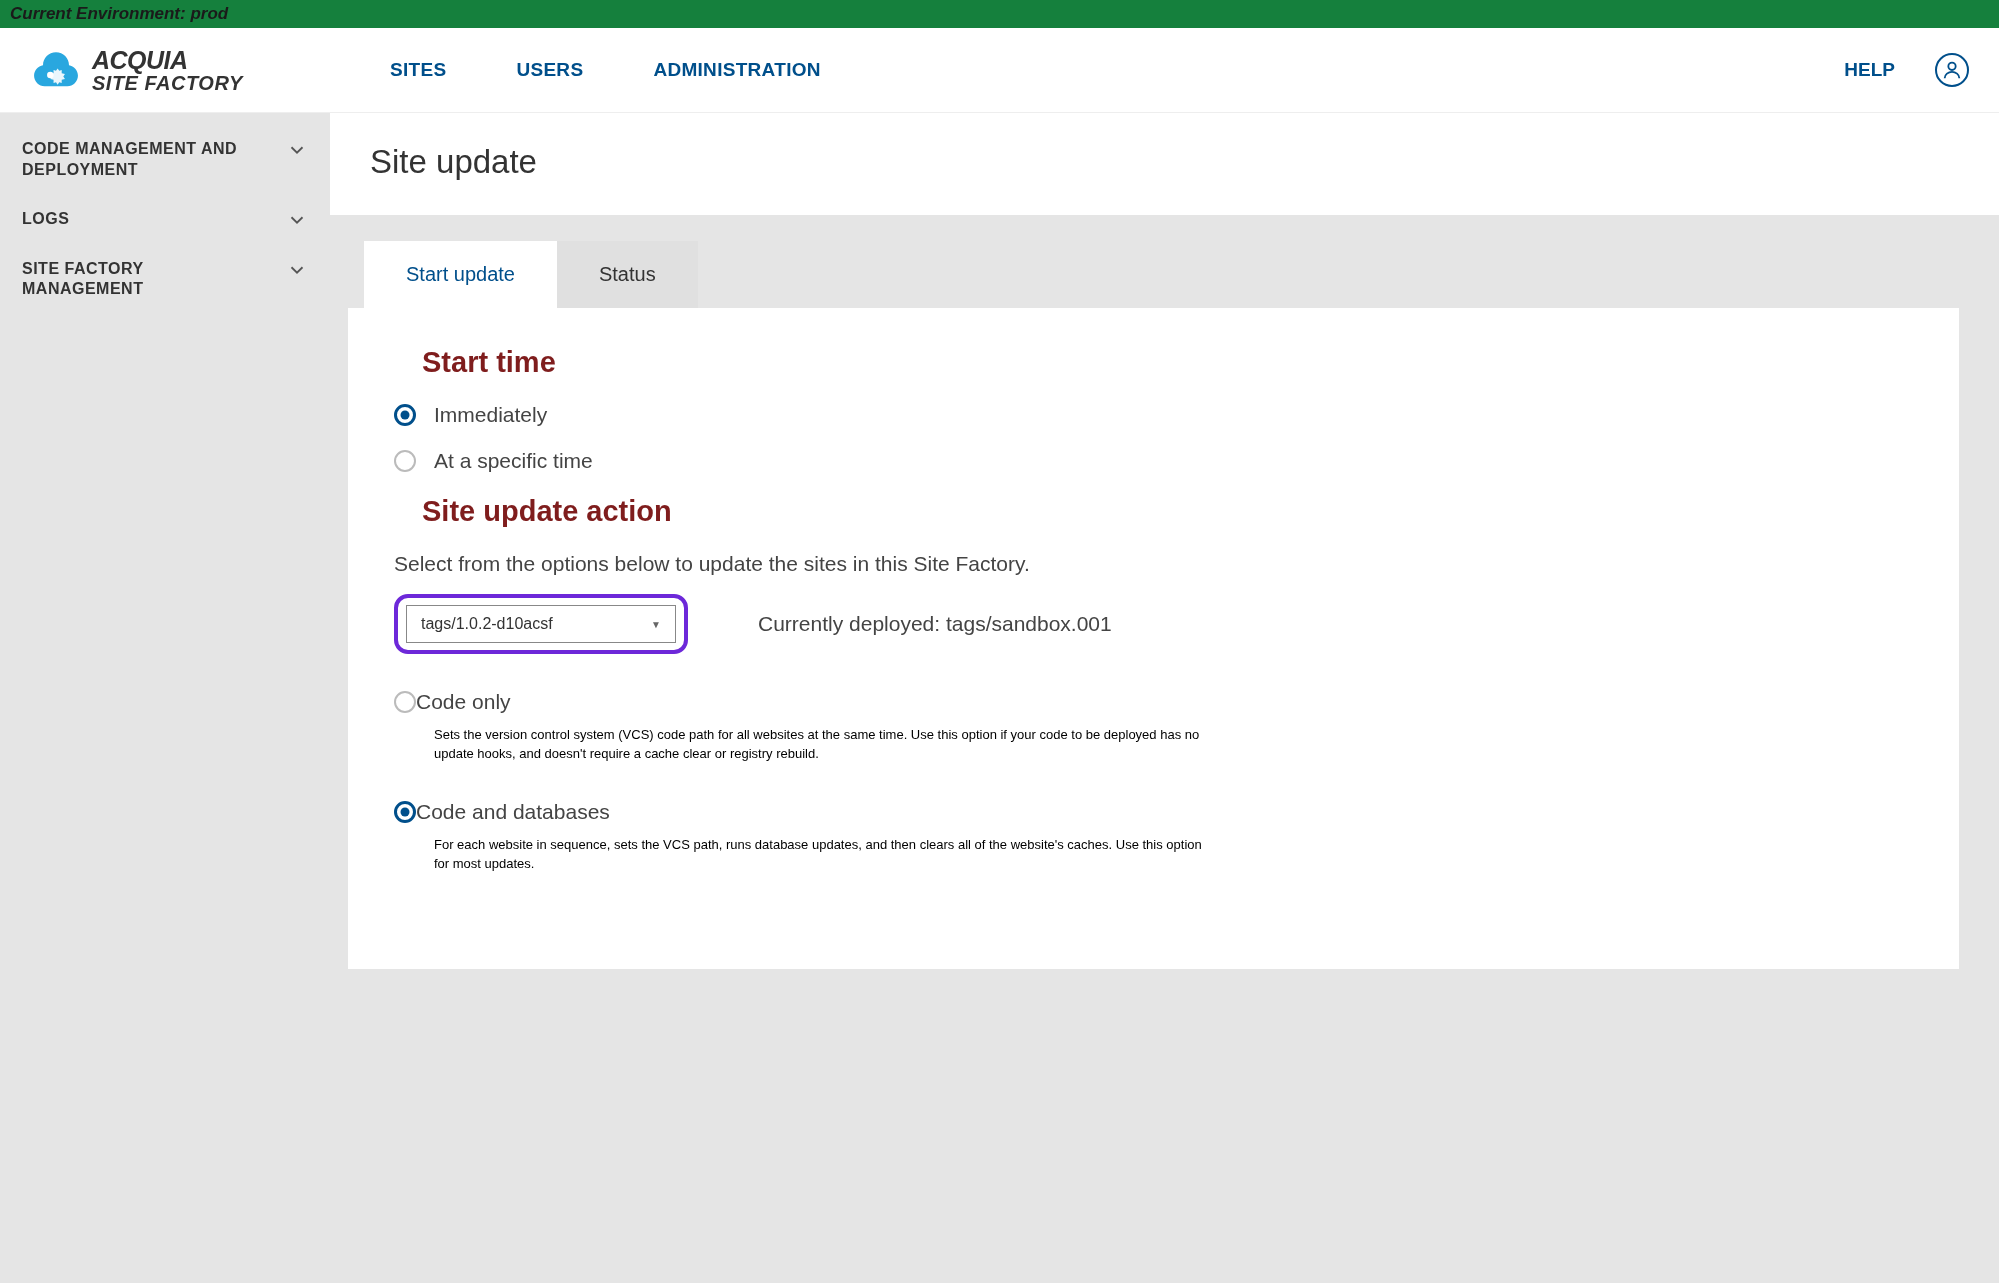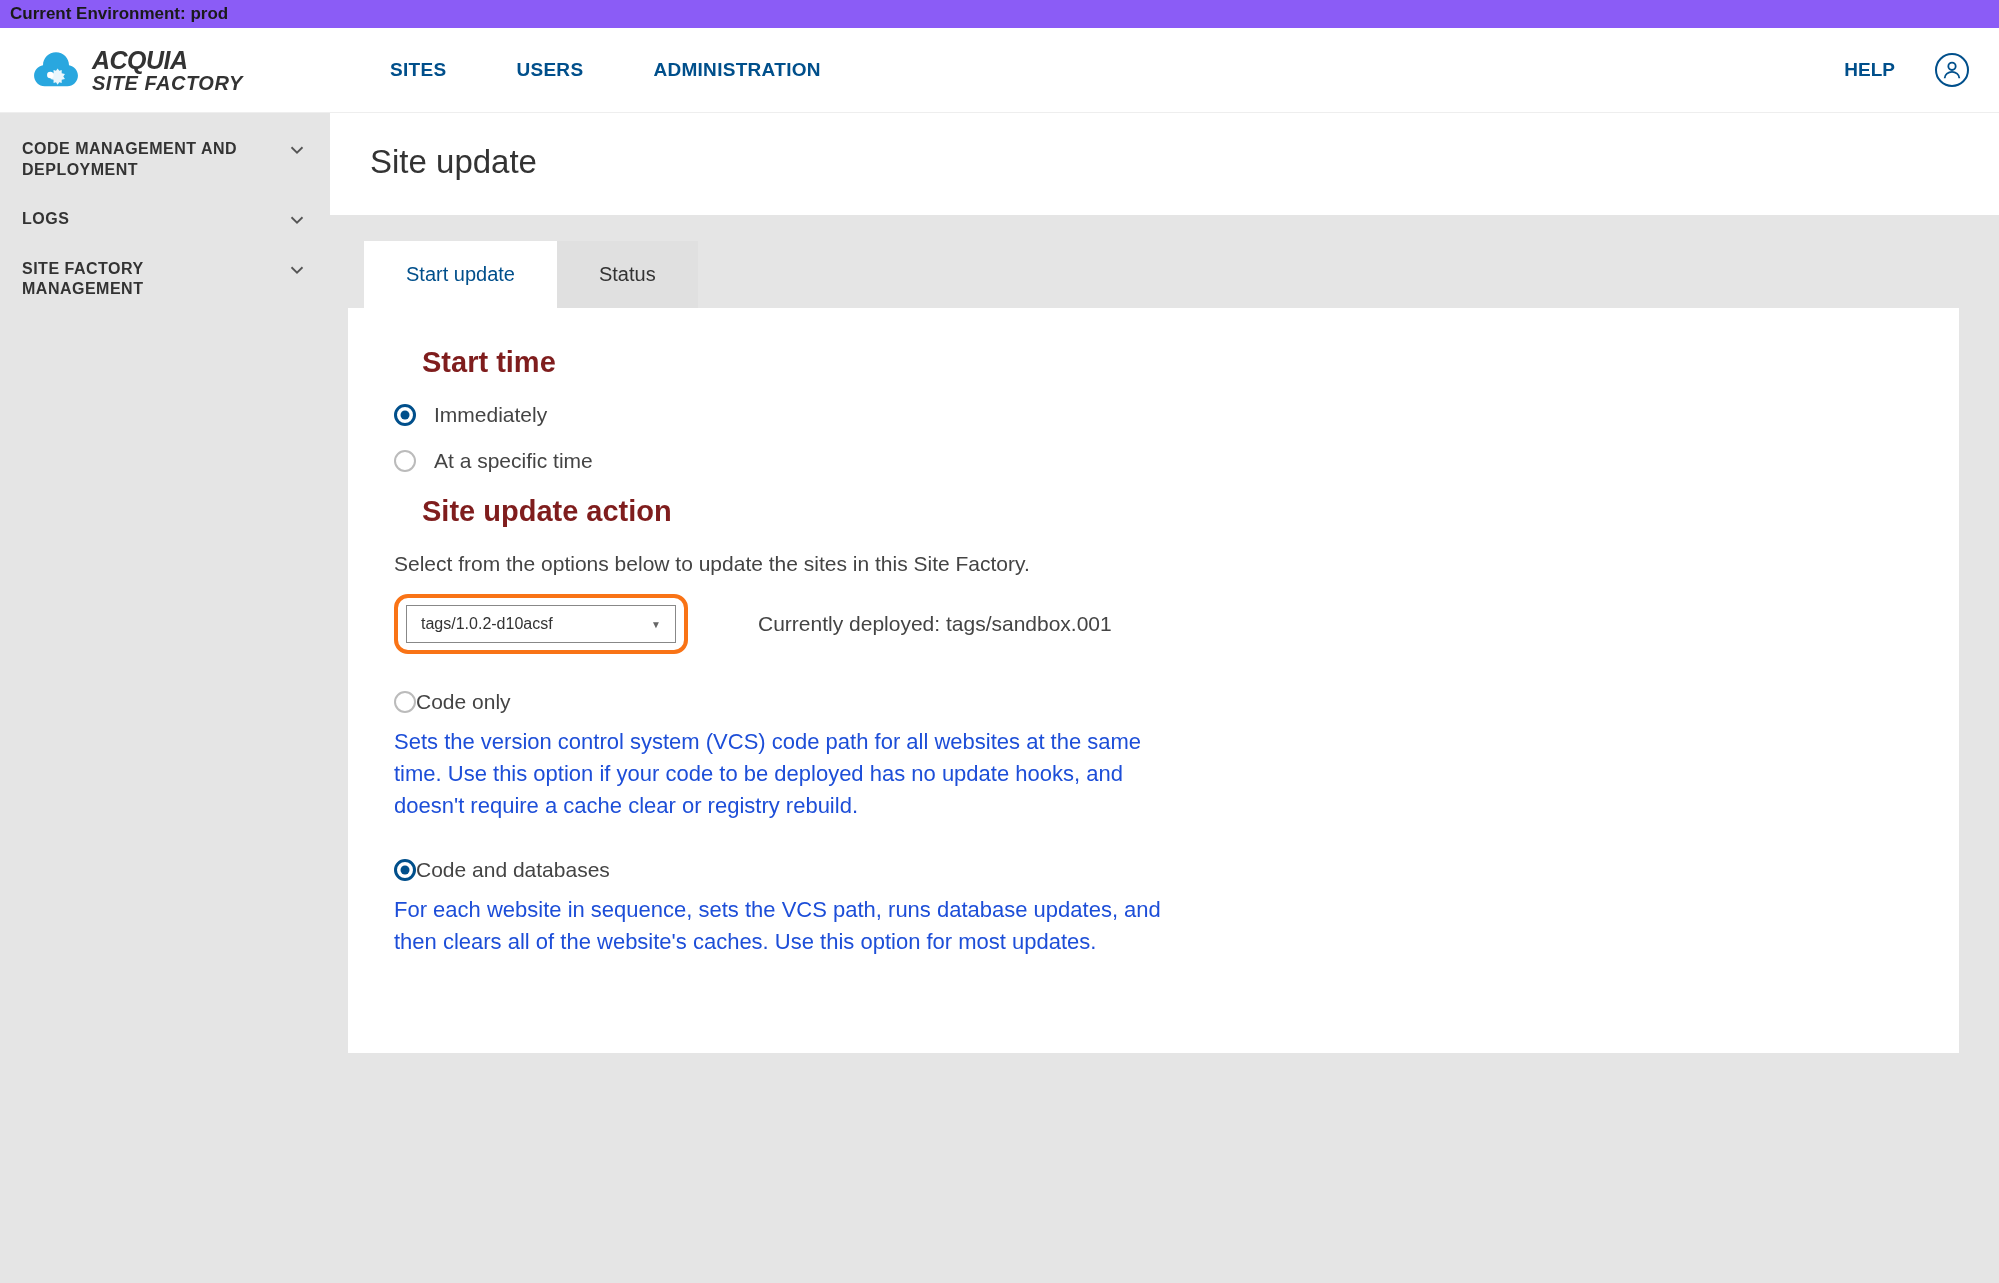--- a/index.html
+++ b/index.html
@@ -1,18 +1,18 @@
 <!DOCTYPE html>
 <html><head>
 <meta charset="utf-8">
 <style>
   * { box-sizing: border-box; margin: 0; padding: 0; }
   body { font-family: -apple-system, BlinkMacSystemFont, "Segoe UI", Helvetica, Arial, sans-serif; background: #fff; color: #333; }
   
-  .env-banner { background: #8b5cf6; color: #1a1a1a; font-weight: 700; font-size: 17px; padding: 4px 10px; }
+  .env-banner { background: #15803d; color: #1a1a1a; font-weight: 700; font-size: 17px; padding: 4px 10px; font-style: italic; }
   
   .topbar { display: flex; align-items: center; background: #fff; height: 85px; border-bottom: 1px solid #eee; }
   .logo-wrap { display: flex; align-items: center; gap: 10px; padding: 0 30px; min-width: 330px; }
   .logo-glyph { width: 52px; height: 52px; }
   .logo-text { display: flex; flex-direction: column; line-height: 1.0; }
   .logo-line1 { font-weight: 800; font-style: italic; font-size: 25px; letter-spacing: -0.5px; }
   .logo-line2 { font-weight: 700; font-style: italic; font-size: 20px; letter-spacing: 0.5px; }
   .topnav { display: flex; gap: 70px; margin-left: 60px; }
   .topnav a { color: #004f8b; font-weight: 700; font-size: 19px; text-decoration: none; letter-spacing: 0.3px; cursor: pointer; }
   .top-right { margin-left: auto; display: flex; align-items: center; gap: 40px; padding-right: 30px; }
@@ -41,29 +41,29 @@
   
   .radio-row { display: flex; align-items: center; gap: 18px; margin-bottom: 22px; cursor: pointer; }
   .radio { width: 22px; height: 22px; border-radius: 50%; border: 2px solid #bbb; flex-shrink: 0; position: relative; }
   .radio.sel { border-color: #004f8b; border-width: 3px; }
   .radio.sel::after { content:''; position:absolute; top:50%; left:50%; transform:translate(-50%,-50%); width:9px; height:9px; background:#004f8b; border-radius:50%; }
   .radio-label { font-size: 21px; color: #444; }
   
   .instr { font-size: 21px; color: #444; margin: 10px 0 18px; }
   
   .select-row { display: flex; align-items: center; gap: 70px; margin-bottom: 36px; }
-  .select-highlight { border: 4px solid #f97316; border-radius: 14px; padding: 7px 8px; display: inline-block; }
+  .select-highlight { border: 4px solid #6d28d9; border-radius: 14px; padding: 7px 8px; display: inline-block; }
   .fake-select { border: 1px solid #888; background:#fff; padding: 9px 14px; width: 270px; display:flex; justify-content:space-between; align-items:center; font-size:16px; cursor:pointer; }
   .caret { font-size:10px; color:#666; }
   .deploy-note { font-size: 21px; color: #444; }
   
   .opt-block { margin-bottom: 36px; }
   .opt-head { display:flex; align-items:center; margin-bottom: 12px; cursor:pointer; }
   .opt-label { font-size: 21px; color:#444; }
-  .opt-desc { font-size: 22px; color:#1d4ed8; line-height:1.45; max-width: 780px; }
+  .opt-desc { font-size: 13px; color:#000000; line-height:1.45; margin-left: 40px; max-width: 780px; }
 </style>
 </head>
 <body>
 
 <div class="env-banner">Current Environment: prod</div>
 
 <div class="topbar">
   <div class="logo-wrap">
     <span class="logo-glyph">
       <svg viewBox="0 0 64 64">

